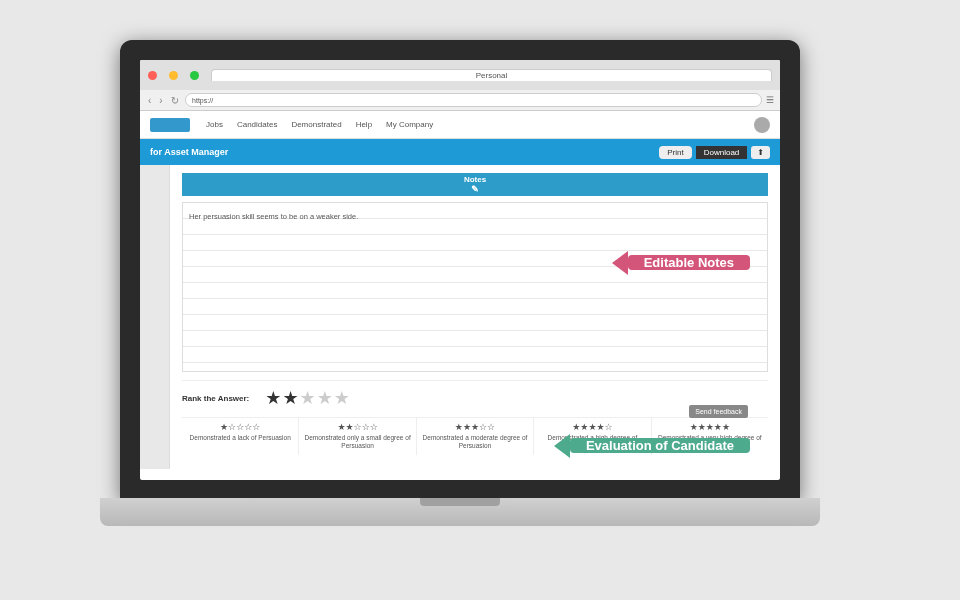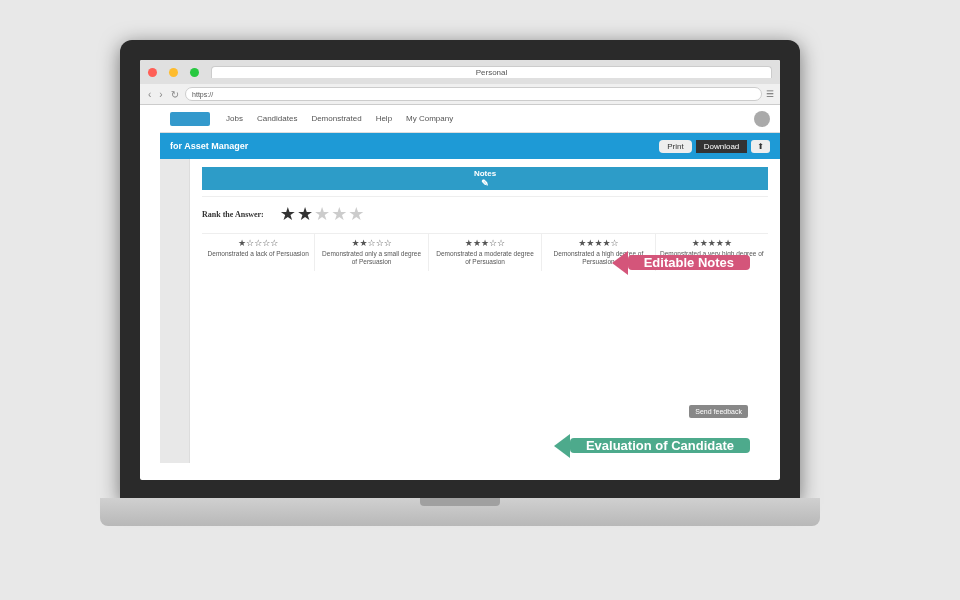--- a/index.html
+++ b/index.html
@@ -60,21 +60,21 @@
     }
 
     
     .browser-chrome {
       width: 100%;
       background: #f0f0f0;
       border-bottom: 1px solid #ccc;
     }
 
     .browser-titlebar {
-      height: 24px;
+      height: 30px;
       background: #e0e0e0;
       display: flex;
       align-items: center;
       padding: 0 8px;
       gap: 12px;
     }
 
     .traffic-light {
       width: 9px;
       height: 9px;
@@ -127,21 +127,20 @@
       gap: 3px;
       font-size: 9px;
       color: #666;
     }
 
     
     .app-content {
       width: 100%;
       flex: 1;
       overflow: hidden;
-      padding-left: 20px;
     }
 
     
     .app-nav {
       background: #fff;
       border-bottom: 1px solid #ddd;
       display: flex;
       align-items: center;
       padding: 0 10px;
       height: 28px;
@@ -291,26 +290,26 @@
       position: absolute;
       top: 6px;
       left: 6px;
       font-size: 7.5px;
       color: #555;
       z-index: 1;
     }
 
     
     .rank-section {
+      margin-top: 8px;
       display: flex;
       align-items: center;
       gap: 16px;
       border-top: 1px solid #eee;
       padding-top: 6px;
-      font-family: Liberation Serif, serif;
     }
 
     .rank-label {
       font-size: 8px;
       font-weight: bold;
       color: #333;
       white-space: nowrap;
     }
 
     .stars-display {
@@ -484,20 +483,35 @@
 
             <div class="main-content">
               <div class="left-sidebar"></div>
               <div class="center-panel">
 
                 <div class="notes-label-bar">
                   <span>Notes</span>
                   <span style="font-size:9px; cursor:pointer;">✎</span>
                 </div>
 
+                <div class="notes-content">
+                  <div class="notes-lines">
+                    <div class="note-line"></div>
+                      <div class="note-line"></div>
+                    <div class="note-line"></div>
+                      <div class="note-line"></div>
+                    <div class="note-line"></div>
+                      <div class="note-line"></div>
+                    <div class="note-line"></div>
+                      <div class="note-line"></div>
+                    <div class="note-line"></div>
+                      <div class="note-line"></div>
+                  </div>
+                  <span class="note-text">Her persuasion skill seems to be on a weaker side.</span>
+                </div>
 
                 <div class="rank-section">
                   <span class="rank-label">Rank the Answer:</span>
                   <div class="stars-display">
                     <span class="star-filled">★</span>
                     <span class="star-filled">★</span>
                     <span class="star-empty">★</span>
                     <span class="star-empty">★</span>
                     <span class="star-empty">★</span>
                   </div>

